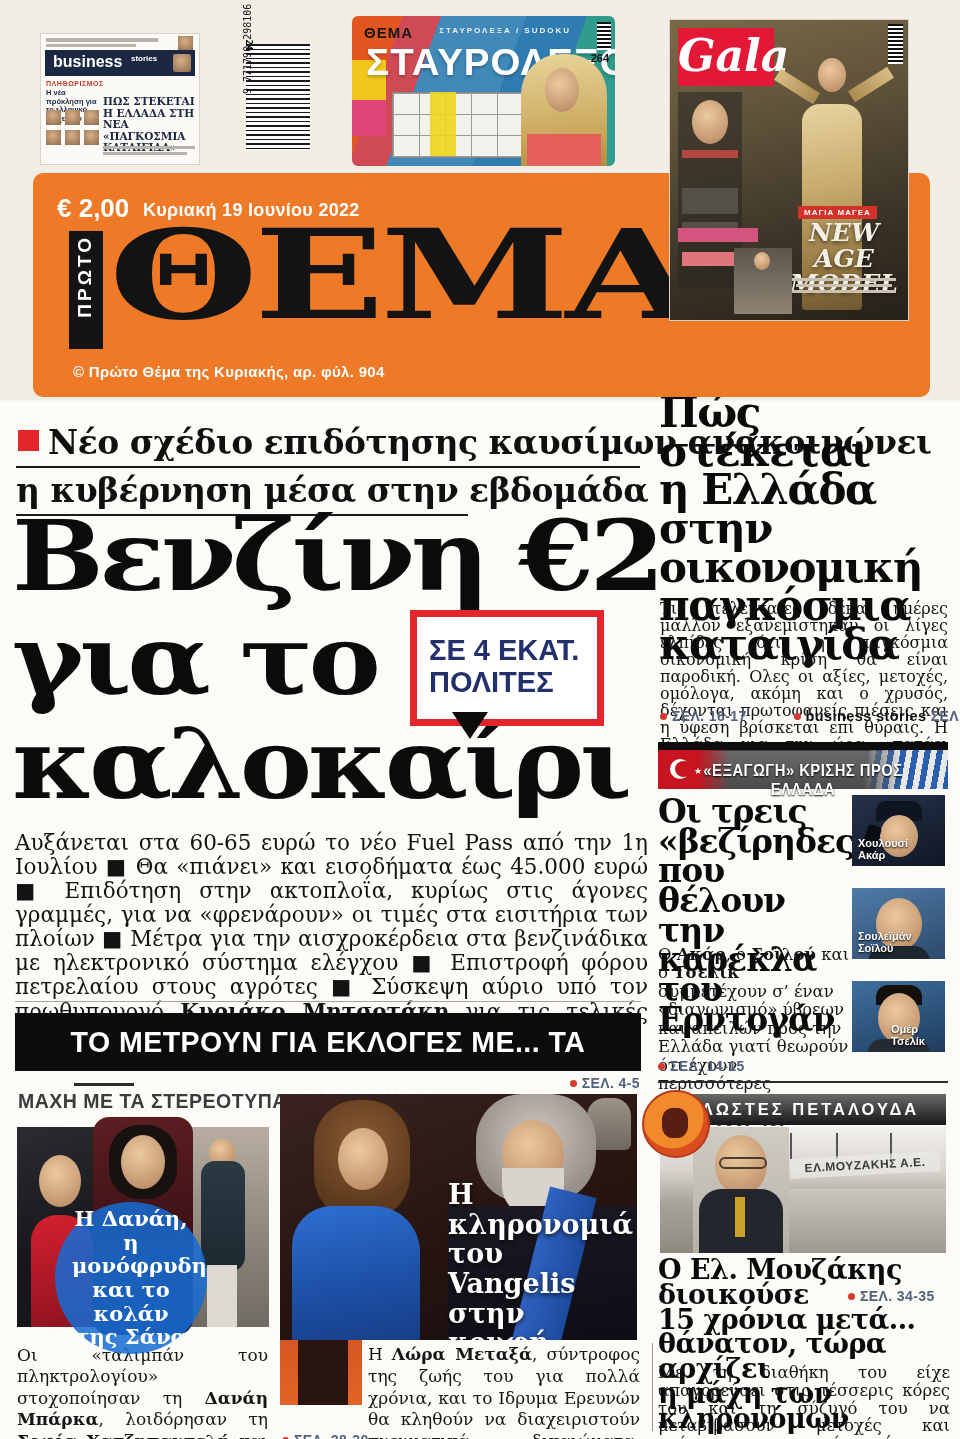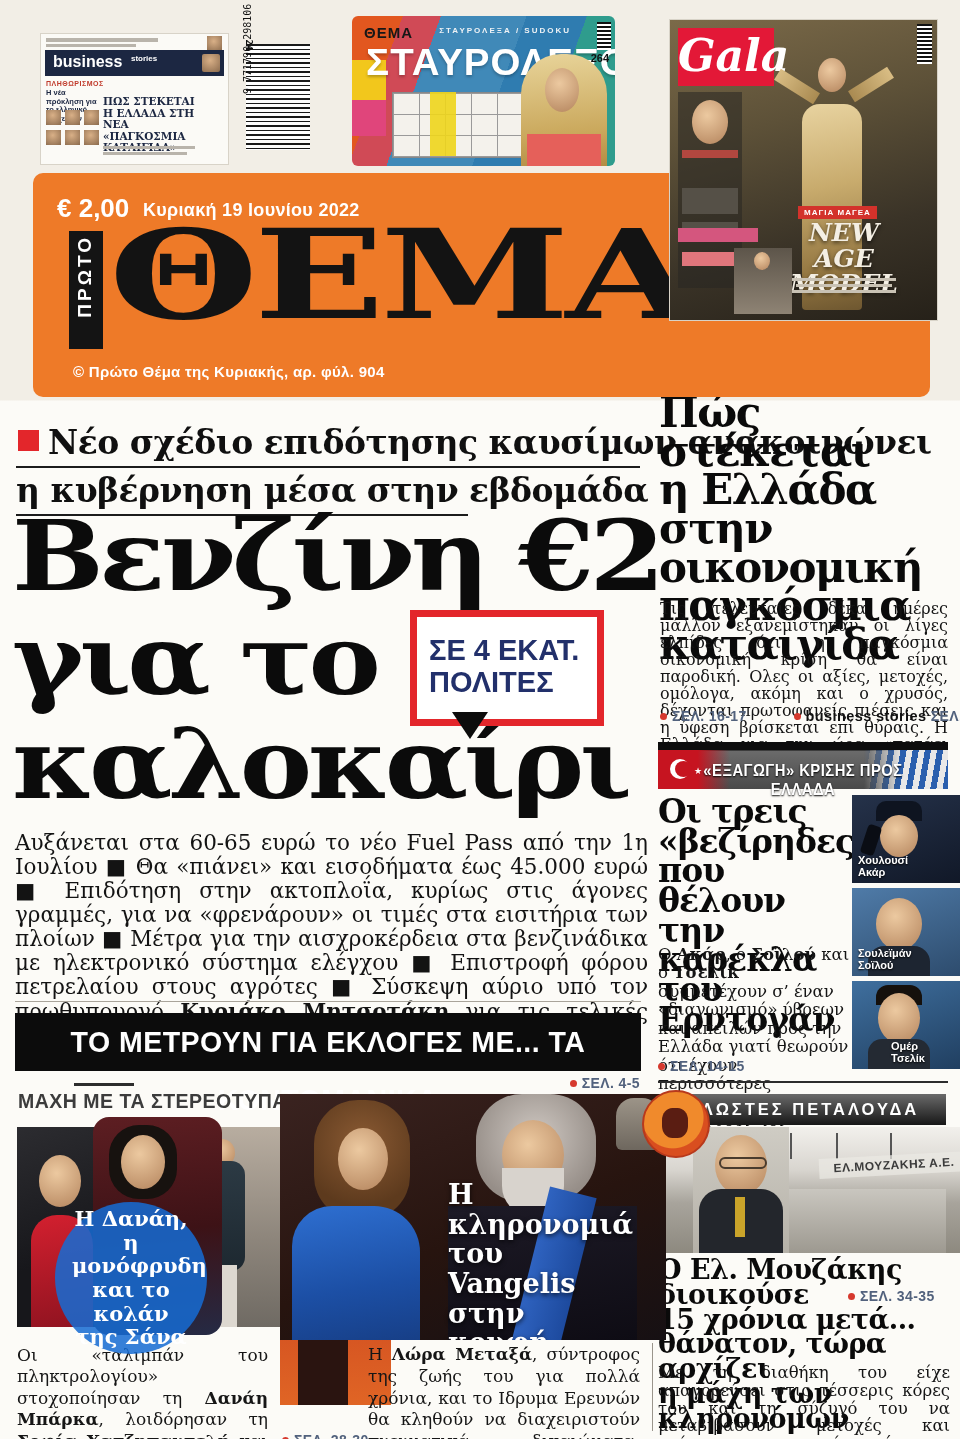--- a/index.html
+++ b/index.html
@@ -1,20 +1,20 @@
 <!DOCTYPE html>
 <html><head>
 <meta charset="utf-8">
 <style>
   html,body{margin:0;padding:0;background:#e9e6df;}
   #page{position:relative;width:960px;height:1439px;overflow:hidden;
         background:linear-gradient(#f2eee6 0,#f2eee6 400px,#fcfbf7 401px,#fcfbf7 100%);
         font-family:"Liberation Sans","DejaVu Sans",sans-serif;}
   .abs{position:absolute;}
-  .ph{position:absolute;overflow:hidden;padding-left:29px;}
+  .ph{position:absolute;overflow:hidden;}
   .face{position:absolute;border-radius:50%;background:radial-gradient(circle at 42% 35%,#ecc9a0,#b3835c);}
   .dot{display:inline-block;width:7px;height:7px;border-radius:50%;background:#d6392e;margin-right:5px;vertical-align:1px;}
   .pref{font:700 14px "Liberation Sans",sans-serif;color:#52627d;letter-spacing:.4px;white-space:nowrap;}
   .bar{position:absolute;background:#b9b4ab;}
   
   .bizcover{left:40px;top:33px;width:158px;height:130px;background:#fbfaf6;border:1px solid #d8d3c8;}
   .bizbanner{position:absolute;left:4px;top:16px;right:4px;height:26px;background:#1c2742;color:#fff;}
   .bizheadline{position:absolute;left:62px;top:62px;width:92px;font:700 10.5px "DejaVu Serif",serif;color:#1c2742;line-height:1.1;}
   .bizlabel{position:absolute;left:5px;top:46px;font:700 7px "Liberation Sans",sans-serif;color:#c03a2b;letter-spacing:.5px;}
   .bizsub{position:absolute;left:5px;top:55px;width:58px;font:700 7.5px "Liberation Sans",sans-serif;color:#1c2742;line-height:1.15;}
@@ -128,21 +128,21 @@
   .tflag{position:absolute;left:0;top:8px;width:72px;height:39px;background:linear-gradient(90deg,#c61420 0,#c61420 55%,rgba(198,20,32,0) 100%);}
   .tcres1{position:absolute;left:12px;top:9px;width:20px;height:20px;border-radius:50%;background:#fff;}
   .tcres2{position:absolute;left:17px;top:11px;width:17px;height:16px;border-radius:50%;background:#c61420;}
   .tstar{position:absolute;left:36px;top:16px;color:#fff;font-size:9px;}
   .gflag{position:absolute;right:0;top:8px;width:84px;height:39px;
      background:repeating-linear-gradient(100deg,#2a5fae 0 6px,#e8e8e8 6px 12px);
      -webkit-mask-image:linear-gradient(90deg,transparent 0,#000 45%);mask-image:linear-gradient(90deg,transparent 0,#000 45%);}
   .flagtext{position:absolute;left:0;right:0;top:19px;text-align:center;}
   .flagtext span{display:inline-block;font:700 16.5px "Liberation Sans",sans-serif;color:#fff;letter-spacing:.5px;transform:scaleX(.9);text-shadow:0 1px 2px #000;}
   .vzhl{left:658px;top:797px;width:200px;font:700 33px/0.9 "DejaVu Serif",serif;color:#0a0a0a;letter-spacing:-1px;}
-  .vzph{width:93px;height:88px;left:852px;}
+  .vzph{width:93px;height:71px;left:852px;}
   .vzph .cap{position:absolute;left:6px;bottom:4px;font:700 11px/1.15 "Liberation Sans",sans-serif;color:#fff;text-shadow:0 1px 2px #000;}
   .vz1{top:795px;background:linear-gradient(160deg,#25324a,#101726);}
   .vz2{top:888px;background:linear-gradient(160deg,#4f7ba8,#2c4a6b);text-decoration:underline;}
   .vz3{top:981px;background:linear-gradient(160deg,#3f6f9e,#1f3d5e);}
   .vzbody{left:658px;top:946px;width:192px;font:16.5px/1.12 "DejaVu Serif",serif;color:#151515;}
   .vzref{left:658px;top:1058px;}
   .rdiv{left:658px;top:1081px;width:290px;height:2px;background:#2c2c2c;}
   .petband{left:660px;top:1094px;width:286px;height:31px;background:linear-gradient(180deg,#6a6a6a,#171717);text-align:center;}
   .petband span{font:700 16.5px/31px "Liberation Sans",sans-serif;color:#fff;letter-spacing:3px;}
   .petlogo{left:642px;top:1090px;width:64px;height:64px;border-radius:50%;z-index:3;

